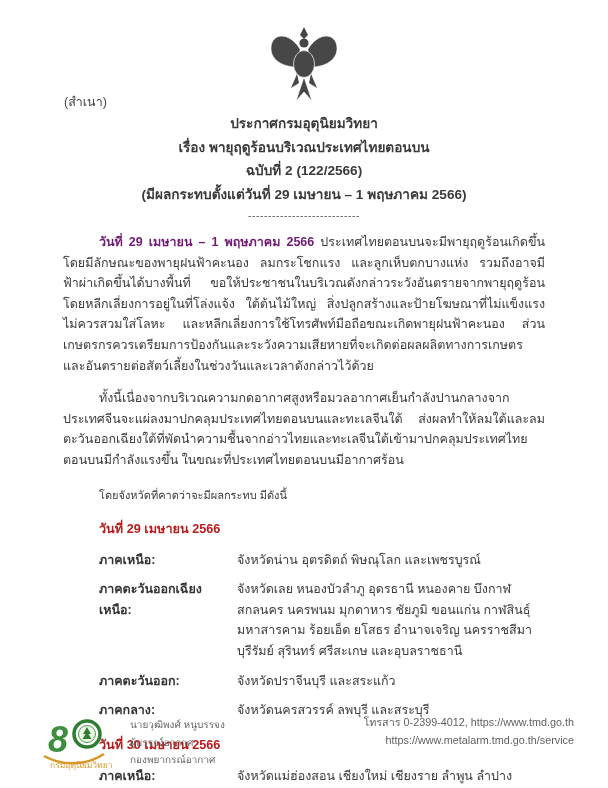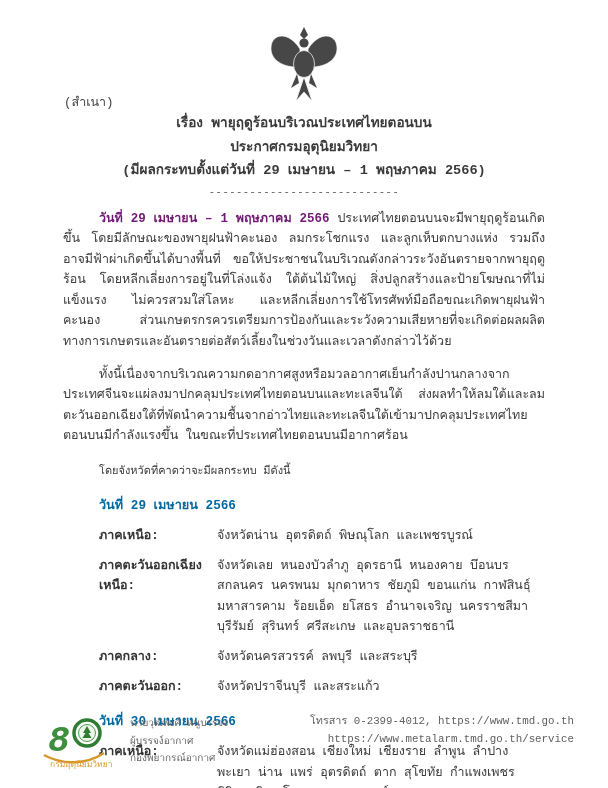--- a/index.html
+++ b/index.html
@@ -1,20 +1,20 @@
 <!DOCTYPE html>
 <html lang="th"><head>
 <meta charset="utf-8">
 <style>
   html,body{margin:0;padding:0;background:#ffffff;}
   .page{
     position:relative;
     width:608px;height:788px;
     background:#ffffff;
-    font-family:Liberation Mono, monospace;
+    font-family:Liberation Sans, sans-serif;
     color:#3c3c3c;
     overflow:hidden;
     box-sizing:border-box;
   }
   .content{padding:0 63px;}
   .garuda-wrap{text-align:center;padding-top:26px;height:82px;}
   .copy-label{
     position:absolute;left:64px;top:92px;
     font-size:12.5px;color:#454545;
   }
@@ -28,27 +28,27 @@
   }
   .body-par{
     font-size:12.5px;line-height:20.6px;text-align:justify;
     margin:0 0 12px;text-indent:36px;color:#3c3c3c;
   }
   .body-par b{color:#701a75;}
   .impact-intro{
     font-size:11px;margin:14px 0 0 36px;line-height:20px;
   }
   .date-head{
-    font-weight:bold;font-size:12.7px;color:#0369a1;
+    font-weight:bold;font-size:12.7px;color:#b91c1c;
     margin:13px 0 11px 36px;
   }
   .region-row{
     display:grid;grid-template-columns:118px 1fr;
     margin:0 0 9px 36px;
-    font-size:12.5px;line-height:20.6px;
+    font-size:12.5px;line-height:20.6px;gap:20px;
   }
   .region-label{font-weight:bold;color:#333;}
   .doc-footer{
     position:absolute;left:34px;right:34px;bottom:10px;
     display:flex;align-items:flex-start;
   }
   .footer-left{display:flex;gap:10px;}
   .signer{
     font-size:10px;line-height:17.5px;color:#666;padding-top:4px;
   }
@@ -72,51 +72,52 @@
       <path d="M34 23 C23 5 6 7 5 21 C4 32 14 40 28 41 L34 34 Z" stroke="#ffffff" stroke-width="0.7"></path>
       <path d="M42 23 C53 5 70 7 71 21 C72 32 62 40 48 41 L42 34 Z" stroke="#ffffff" stroke-width="0.7"></path>
       <ellipse cx="38" cy="38" rx="10.5" ry="13.5" stroke="#ffffff" stroke-width="0.7"></ellipse>
       <path d="M31 48 L25 62 L33 57 Z"></path>
       <path d="M45 48 L51 62 L43 57 Z"></path>
       <path d="M38 51 L30 75 L38 66 L46 75 Z" stroke="#ffffff" stroke-width="0.7"></path>
     </svg>
   </div>
 
   <div class="doc-header">
+    <div class="title-line">ประกาศกรมอุตุนิยมวิทยา</div>
     <div class="title-line">เรื่อง พายุฤดูร้อนบริเวณประเทศไทยตอนบน</div>
-    <div class="title-line">ประกาศกรมอุตุนิยมวิทยา</div>
+    <div class="title-line">ฉบับที่ 2 (122/2566)</div>
     <div class="title-line">(มีผลกระทบตั้งแต่วันที่ 29 เมษายน – 1 พฤษภาคม 2566)</div>
     <div class="divider">----------------------------</div>
   </div>
 
   <div class="content">
 
     <p class="body-par"><b>วันที่ 29 เมษายน – 1 พฤษภาคม 2566</b><span> ประเทศไทยตอนบนจะมีพายุฤดูร้อนเกิดขึ้น โดยมีลักษณะของพายุฝนฟ้าคะนอง ลมกระโชกแรง และลูกเห็บตกบางแห่ง รวมถึงอาจมีฟ้าผ่าเกิดขึ้นได้บางพื้นที่ ขอให้ประชาชนในบริเวณดังกล่าวระวังอันตรายจากพายุฤดูร้อน โดยหลีกเลี่ยงการอยู่ในที่โล่งแจ้ง ใต้ต้นไม้ใหญ่ สิ่งปลูกสร้างและป้ายโฆษณาที่ไม่แข็งแรง ไม่ควรสวมใส่โลหะ และหลีกเลี่ยงการใช้โทรศัพท์มือถือขณะเกิดพายุฝนฟ้าคะนอง ส่วนเกษตรกรควรเตรียมการป้องกันและระวังความเสียหายที่จะเกิดต่อผลผลิตทางการเกษตรและอันตรายต่อสัตว์เลี้ยงในช่วงวันและเวลาดังกล่าวไว้ด้วย</span></p>
 
     <p class="body-par">ทั้งนี้เนื่องจากบริเวณความกดอากาศสูงหรือมวลอากาศเย็นกำลังปานกลางจากประเทศจีนจะแผ่ลงมาปกคลุมประเทศไทยตอนบนและทะเลจีนใต้ ส่งผลทำให้ลมใต้และลมตะวันออกเฉียงใต้ที่พัดนำความชื้นจากอ่าวไทยและทะเลจีนใต้เข้ามาปกคลุมประเทศไทยตอนบนมีกำลังแรงขึ้น ในขณะที่ประเทศไทยตอนบนมีอากาศร้อน</p>
 
     <div class="impact-intro">โดยจังหวัดที่คาดว่าจะมีผลกระทบ มีดังนี้</div>
 
     <div class="date-head">วันที่ 29 เมษายน 2566</div>
 
     <div class="region-row">
       <div class="region-label">ภาคเหนือ:</div>
       <div class="region-provinces">จังหวัดน่าน อุตรดิตถ์ พิษณุโลก และเพชรบูรณ์</div>
     </div>
     <div class="region-row">
       <div class="region-label">ภาคตะวันออกเฉียงเหนือ:</div>
-      <div class="region-provinces">จังหวัดเลย หนองบัวลำภู อุดรธานี หนองคาย บึอนบร สกลนคร นครพนม มุกดาหาร ชัยภูมิ ขอนแก่น กาฬสินธุ์ มหาสารคาม ร้อยเอ็ด ยโสธร อำนาจเจริญ นครราชสีมา บุรีรัมย์ สุรินทร์ ศรีสะเกษ และอุบลราชธานี</div>
+      <div class="region-provinces">จังหวัดเลย หนองบัวลำภู อุดรธานี หนองคาย บึงกาฬ สกลนคร นครพนม มุกดาหาร ชัยภูมิ ขอนแก่น กาฬสินธุ์ มหาสารคาม ร้อยเอ็ด ยโสธร อำนาจเจริญ นครราชสีมา บุรีรัมย์ สุรินทร์ ศรีสะเกษ และอุบลราชธานี</div>
+    </div>
+    <div class="region-row">
+      <div class="region-label">ภาคตะวันออก:</div>
+      <div class="region-provinces">จังหวัดปราจีนบุรี และสระแก้ว</div>
     </div>
     <div class="region-row">
       <div class="region-label">ภาคกลาง:</div>
       <div class="region-provinces">จังหวัดนครสวรรค์ ลพบุรี และสระบุรี</div>
-    </div>
-    <div class="region-row">
-      <div class="region-label">ภาคตะวันออก:</div>
-      <div class="region-provinces">จังหวัดปราจีนบุรี และสระแก้ว</div>
     </div>
 
     <div class="date-head">วันที่ 30 เมษายน 2566</div>
 
     <div class="region-row">
       <div class="region-label">ภาคเหนือ:</div>
       <div class="region-provinces">จังหวัดแม่ฮ่องสอน เชียงใหม่ เชียงราย ลำพูน ลำปาง พะเยา น่าน แพร่ อุตรดิตถ์ ตาก สุโขทัย กำแพงเพชร พิจิตร พิษณุโลก และเพชรบูรณ์</div>
     </div>
 
   </div>

